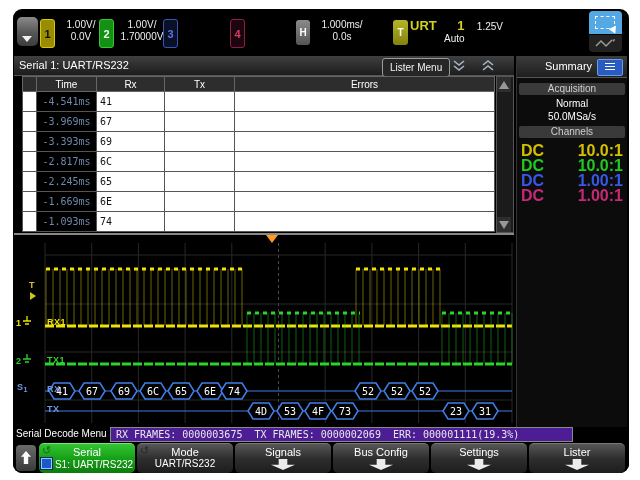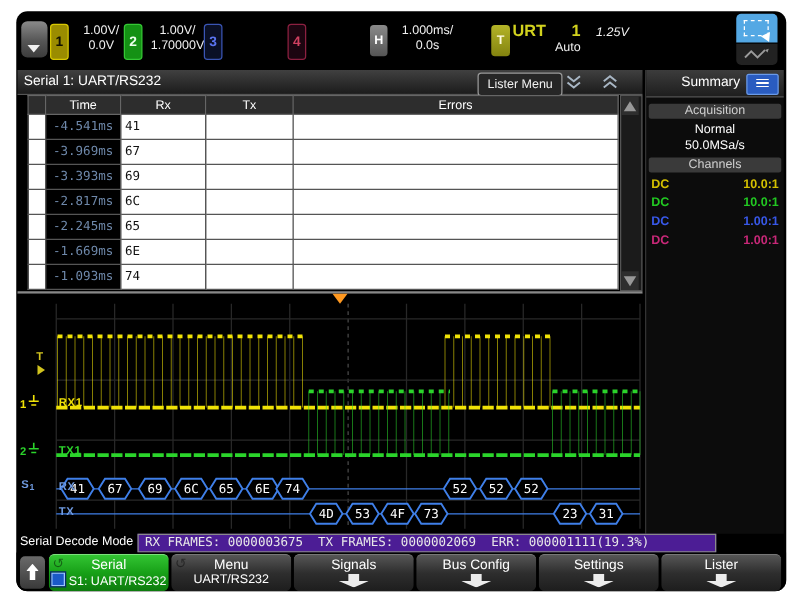--- a/index.html
+++ b/index.html
@@ -42,21 +42,21 @@
   .sb-tri-up{position:absolute;left:2px;top:4px;width:0;height:0;border-left:5px solid transparent;border-right:5px solid transparent;border-bottom:8px solid #989898;}
   .sb-tri-dn{position:absolute;left:2px;top:4px;width:0;height:0;border-left:5px solid transparent;border-right:5px solid transparent;border-top:8px solid #989898;}
 
   
   .sidebar{left:503px;top:47px;width:110px;height:371px;background:#0c0c0c;border-left:1px solid #333;}
   .summary-tab{position:absolute;left:0;top:0;width:110px;height:21px;background:linear-gradient(#3c3c3c,#1e1e1e);border-bottom:1px solid #555;color:#fff;font-size:11px;}
   .sum-menu-btn{position:absolute;right:4px;top:3px;width:24px;height:15px;background:#2a5cc0;border:1px solid #6a9ae8;border-radius:2px;}
   .sum-menu-btn .lines{position:absolute;left:7px;top:3px;width:10px;height:8px;background:repeating-linear-gradient(#fff 0 1px,transparent 1px 3px);}
   .sec-hdr{position:absolute;left:2px;width:106px;height:12px;background:#3a3a3a;border-radius:2px;color:#cfcfcf;font-size:10px;text-align:center;line-height:12px;}
   .sec-val{position:absolute;left:0;width:110px;color:#fff;font-size:10px;text-align:center;}
-  .ch-row{position:absolute;left:4px;width:102px;height:14px;font-size:10px;font-weight:bold;}
+  .ch-row{position:absolute;left:4px;width:102px;height:14px;font-size:16px;font-weight:bold;}
   .ch-row .probe{position:absolute;right:0;top:0;}
 
   
   .wave-sep{left:1px;top:224px;width:500px;height:2px;background:#888;}
   .wave-panel{left:1px;top:226px;width:500px;height:192px;background:#000;}
   .trig-marker{position:absolute;left:252px;top:0;width:0;height:0;border-left:6px solid transparent;border-right:6px solid transparent;border-top:8px solid #ff9820;}
   .wv-label{position:absolute;font-size:9px;font-weight:bold;letter-spacing:0.5px;}
   .gnd{display:inline-block;vertical-align:-2px;}
 
   
@@ -102,21 +102,21 @@
   <div class="abs tb-txt" style="left:299px;top:10px;width:60px;">
     <div>1.000ms/</div>
     <div>0.0s</div>
   </div>
 
   <div class="abs t-btn">T</div>
   <div class="abs" style="left:397px;top:10px;width:110px;">
     <div style="line-height:12px;">
       <span class="trig-yel">URT</span>
       <span class="trig-yel" style="margin-left:16px;">1</span>
-      <span class="tb-txt" style="margin-left:8px;font-style:italic;">1.25V</span>
+      <span class="tb-txt" style="margin-left:8px;">1.25V</span>
     </div>
     <div class="tb-txt" style="line-height:12px;margin-left:34px;text-align:left;">Auto</div>
   </div>
 
   <div class="abs sel-btn">
     <span class="dash"></span>
     <span class="cur"></span>
   </div>
   <div class="abs gen-btn">
     <svg width="33" height="17">
@@ -326,38 +326,38 @@
     <div class="wv-label" style="left:33px;top:120px;color:#2bd42b;">TX1</div>
 
     <div class="wv-label" style="left:3px;top:147px;color:#6f9ae0;">
       <span>S</span><span style="font-size:7px;vertical-align:-2px;">1</span>
     </div>
     <div class="wv-label" style="left:33px;top:149px;color:#6f9ae0;">RX</div>
     <div class="wv-label" style="left:33px;top:169px;color:#6f9ae0;">TX</div>
   </div>
 
   <div class="abs status-bar">
-    <span style="position:absolute;left:3px;top:1px;">Serial Decode Mode</span>
+    <span style="position:absolute;left:3px;top:1px;">Serial Decode Menu</span>
     <span class="counters mono">RX FRAMES: 0000003675  TX FRAMES: 0000002069  ERR: 000001111(19.3%)</span>
   </div>
 
   <div class="abs menu-bar">
     <div class="up-btn">
           <span class="fat-up"></span>
         </div>
 
     <div class="mbtn mbtn-serial" style="left:26px;">
       <span class="cycle">↺</span>
       <div class="l1">Serial</div>
       <div class="l2"><span class="chk"></span><span>S1: UART/RS232</span></div>
     </div>
 
     <div class="mbtn" style="left:124px;">
       <span class="cycle">↺</span>
-      <div class="l1">Menu</div>
+      <div class="l1">Mode</div>
       <div class="l2">UART/RS232</div>
     </div>
 
     <div class="mbtn" style="left:320px;">
       <div class="l1">Bus Config</div>
       <div class="fat-dn"></div>
     </div>
 
     <div class="mbtn" style="left:222px;">
       <div class="l1">Signals</div>

